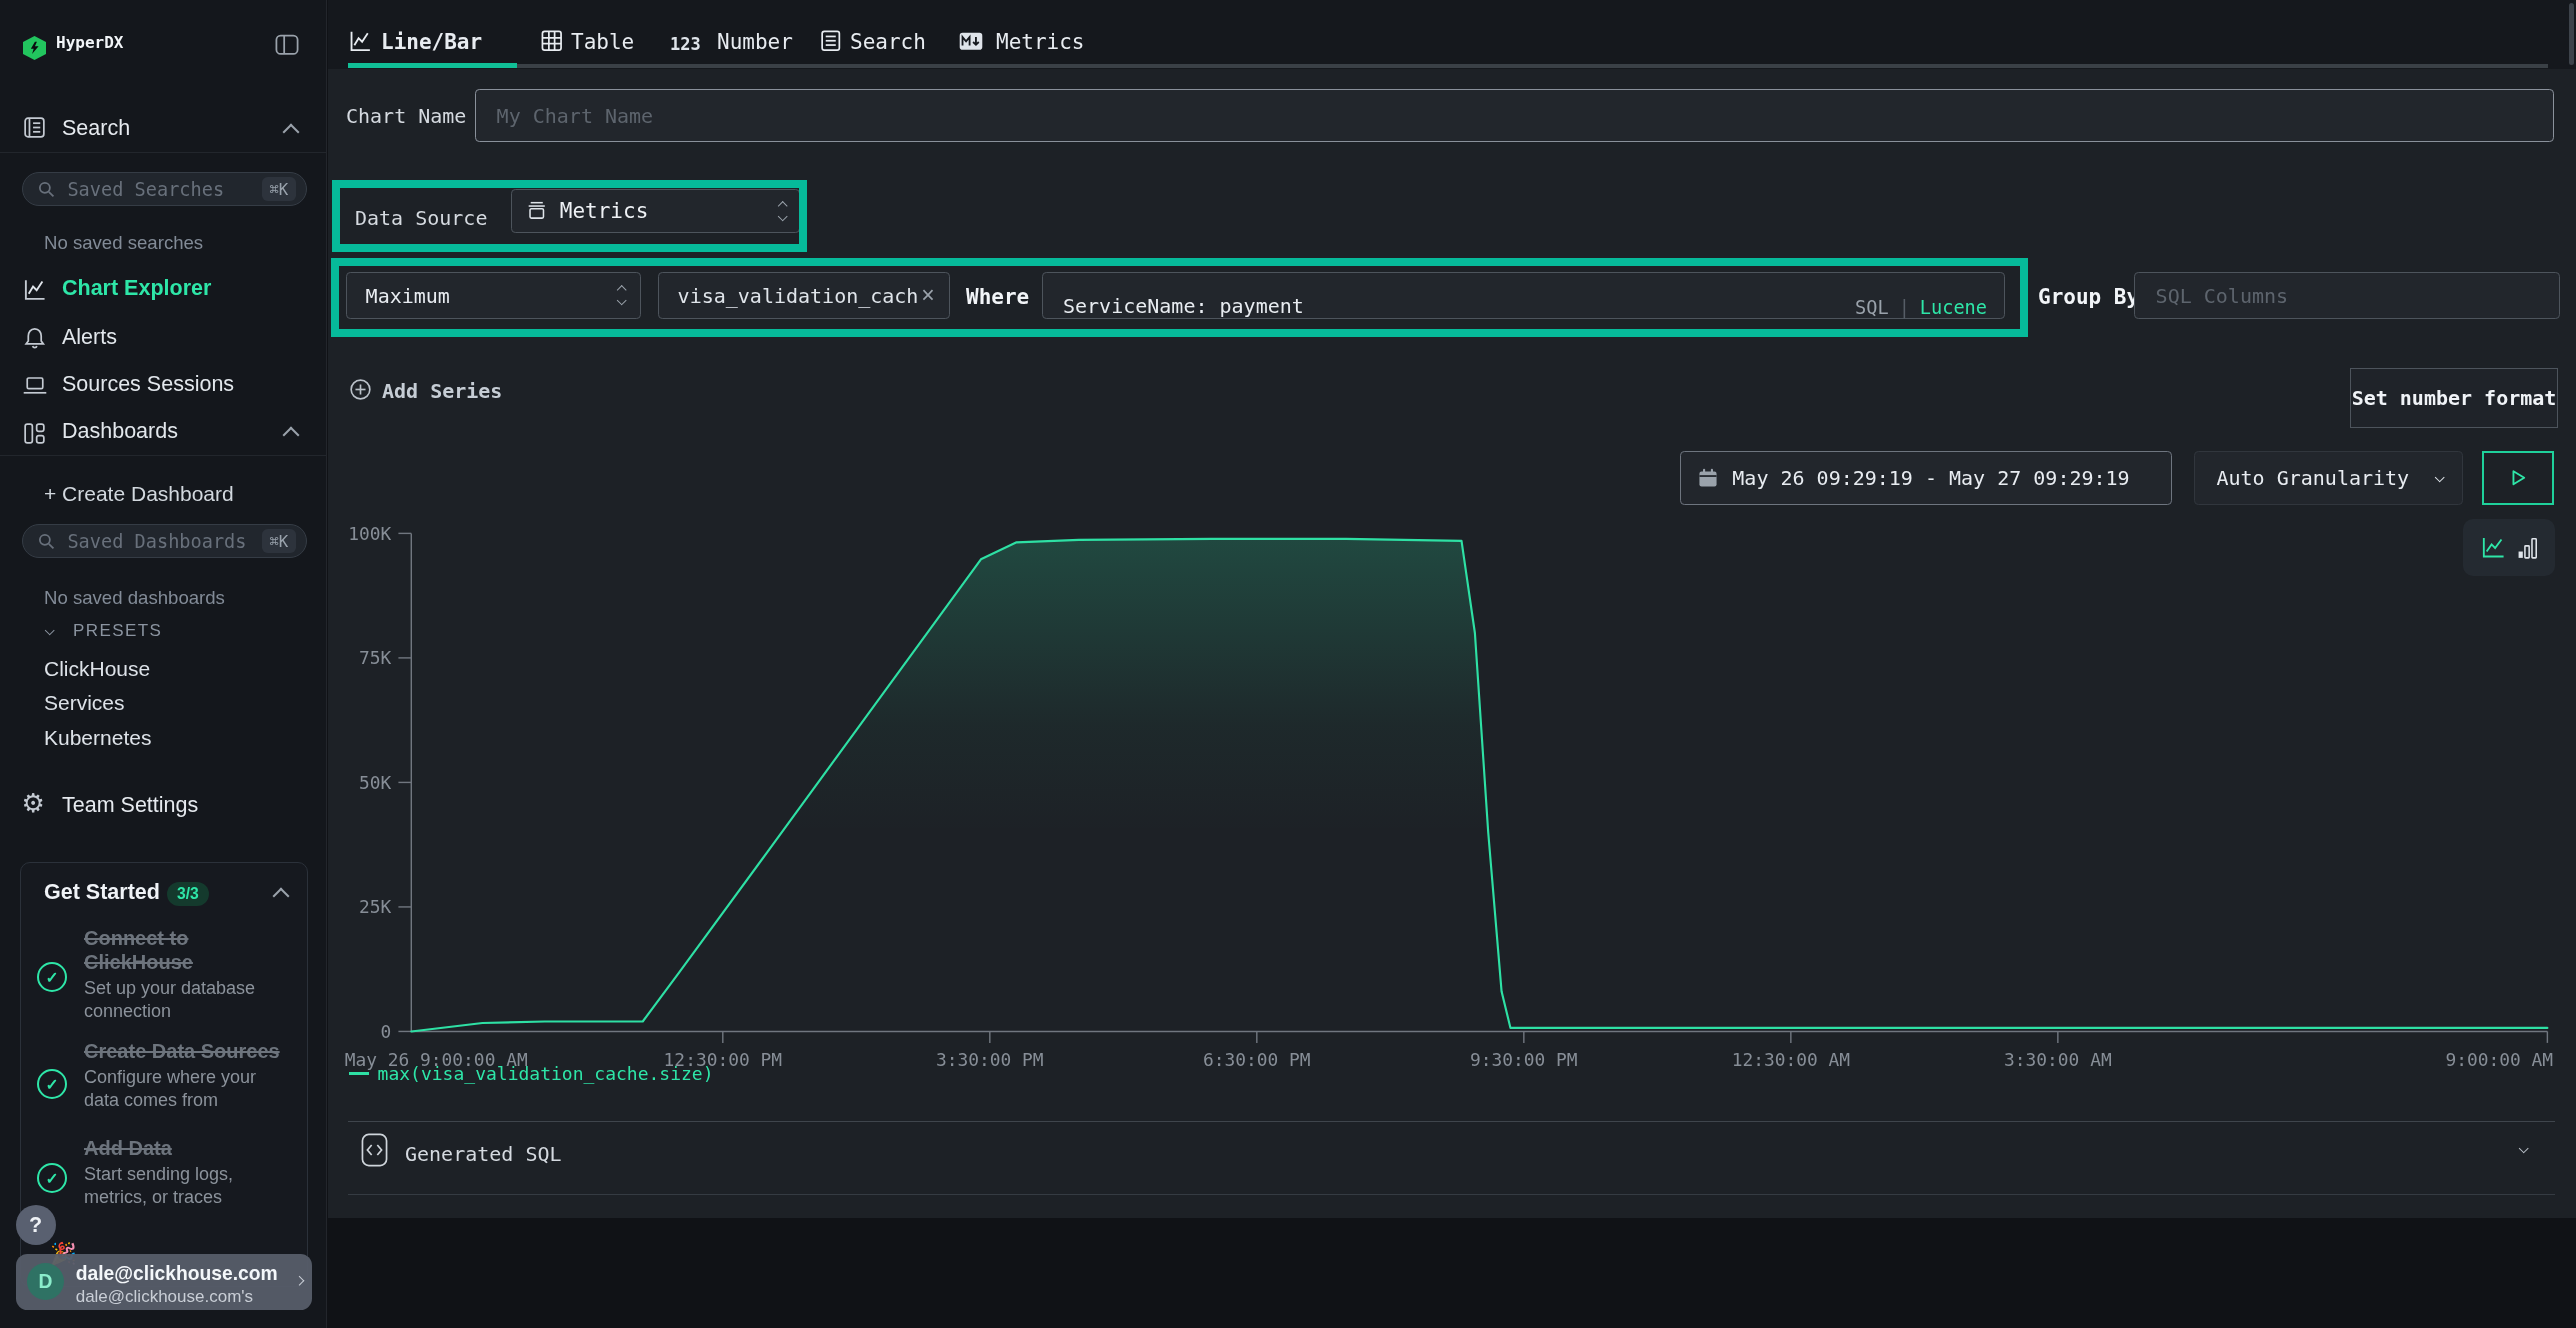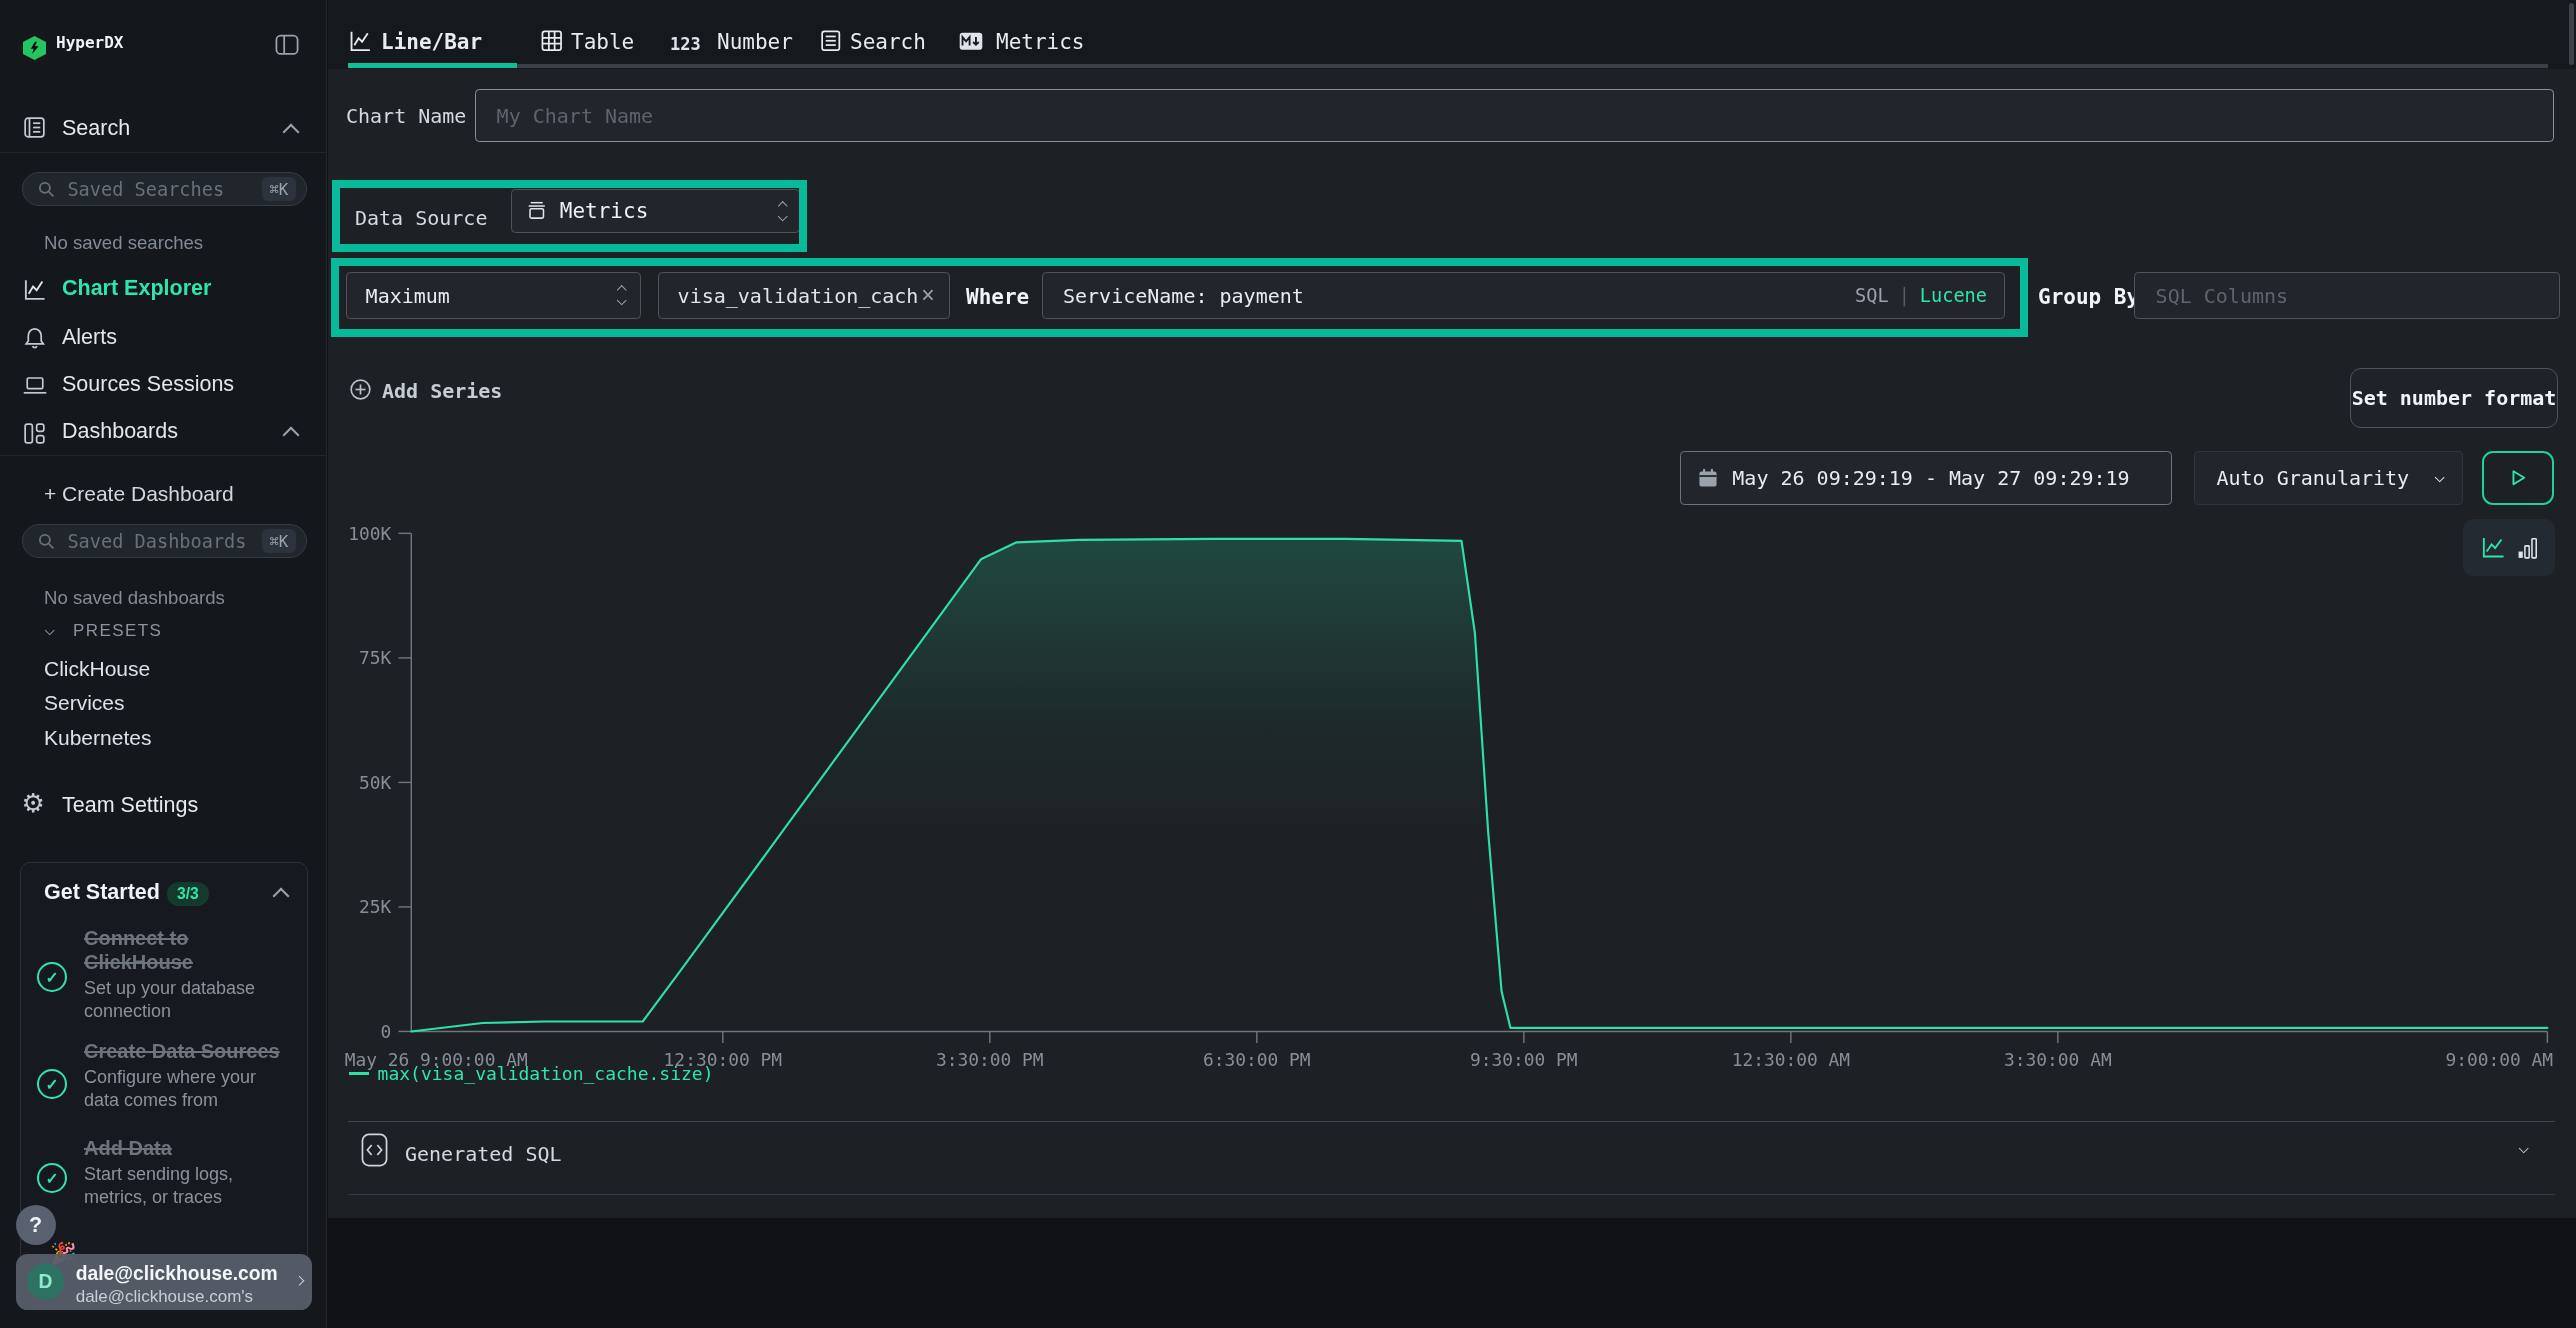--- a/index.html
+++ b/index.html
@@ -49,21 +49,21 @@
   .panel{position:absolute;left:328px;top:69px;width:2248px;height:1149px;background:#1d2126;}
   .field-label{font-size:20px;color:#d5dae0;}
   .bold-label{font-size:21px;font-weight:bold;color:#f2f5f8;}
   .inputbox{position:absolute;background:#22262c;border:1.4px solid #4d545c;border-radius:4.3px;box-sizing:border-box;
             display:flex;align-items:center;}
   .inputbox input{flex:1;background:transparent;border:none;outline:none;color:#e8ecf1;font-size:20px;
                   font-family:"DejaVu Sans Mono",monospace;min-width:0;}
   .inputbox input::placeholder{color:#5d646d;}
   .updown{display:flex;flex-direction:column;gap:3.6px;align-items:center;}
   .ann{position:absolute;border:8.6px solid #06ba9a;box-sizing:border-box;z-index:40;pointer-events:none;}
-  .btn{position:absolute;border:1.4px solid #4d545c;border-radius:11px;background:#1f2329;box-sizing:border-box;
+  .btn{position:absolute;border:1.4px solid #4d545c;border-radius:0;background:#1f2329;box-sizing:border-box;
        display:flex;align-items:center;justify-content:center;}
   .tick{font-family:"DejaVu Sans Mono",monospace;font-size:25px;fill:#878e97;}
   .legend-row{position:absolute;left:349px;top:1063px;display:flex;align-items:center;gap:8.6px;}
   .scroll-thumb{position:absolute;left:2569px;top:2.9px;width:5px;height:62px;background:#3d434b;border-radius:2.9px;}
   svg{display:block;}
 </style>
 </head>
 <body>
 
 <div class="canvas">
@@ -275,21 +275,21 @@
   <div class="inputbox" style="left:346px;top:272px;width:295px;height:47px;padding:0 14.3px 0 18.6px;">
     <span class="mono" style="font-size:20px;color:#e8ecf1;flex:1;">Maximum</span>
     <span class="updown">
         <span class="chev up sm"></span>
         <span class="chev down sm"></span>
       </span>
   </div>
 
   <div class="abs bold-label mono" style="left:966px;top:285px;">Where</div>
 
-  <div class="inputbox" style="left:1042px;top:272px;width:963px;height:47px;padding:0 17px 0 20px;">
+  <div class="inputbox" style="left:1042px;top:272px;width:963px;height:47px;padding:0 17px 0 20px;align-items:flex-end;">
     <span class="mono" style="font-size:20px;color:#e8ecf1;flex:1;">ServiceName: payment</span>
     <span class="mono" style="font-size:18.6px;color:#9aa2ab;">SQL</span>
     <span class="mono" style="font-size:18.6px;color:#565d66;margin:0 10px;">|</span>
     <span class="mono" style="font-size:18.6px;color:#2ee6a8;">Lucene</span>
   </div>
 
   <div class="abs bold-label mono" style="left:2038px;top:285px;">Group By</div>
   <div class="inputbox" style="left:2134px;top:272px;width:426px;height:47px;padding:0 18.6px;">
     <input placeholder="SQL Columns" style="">
   </div>

